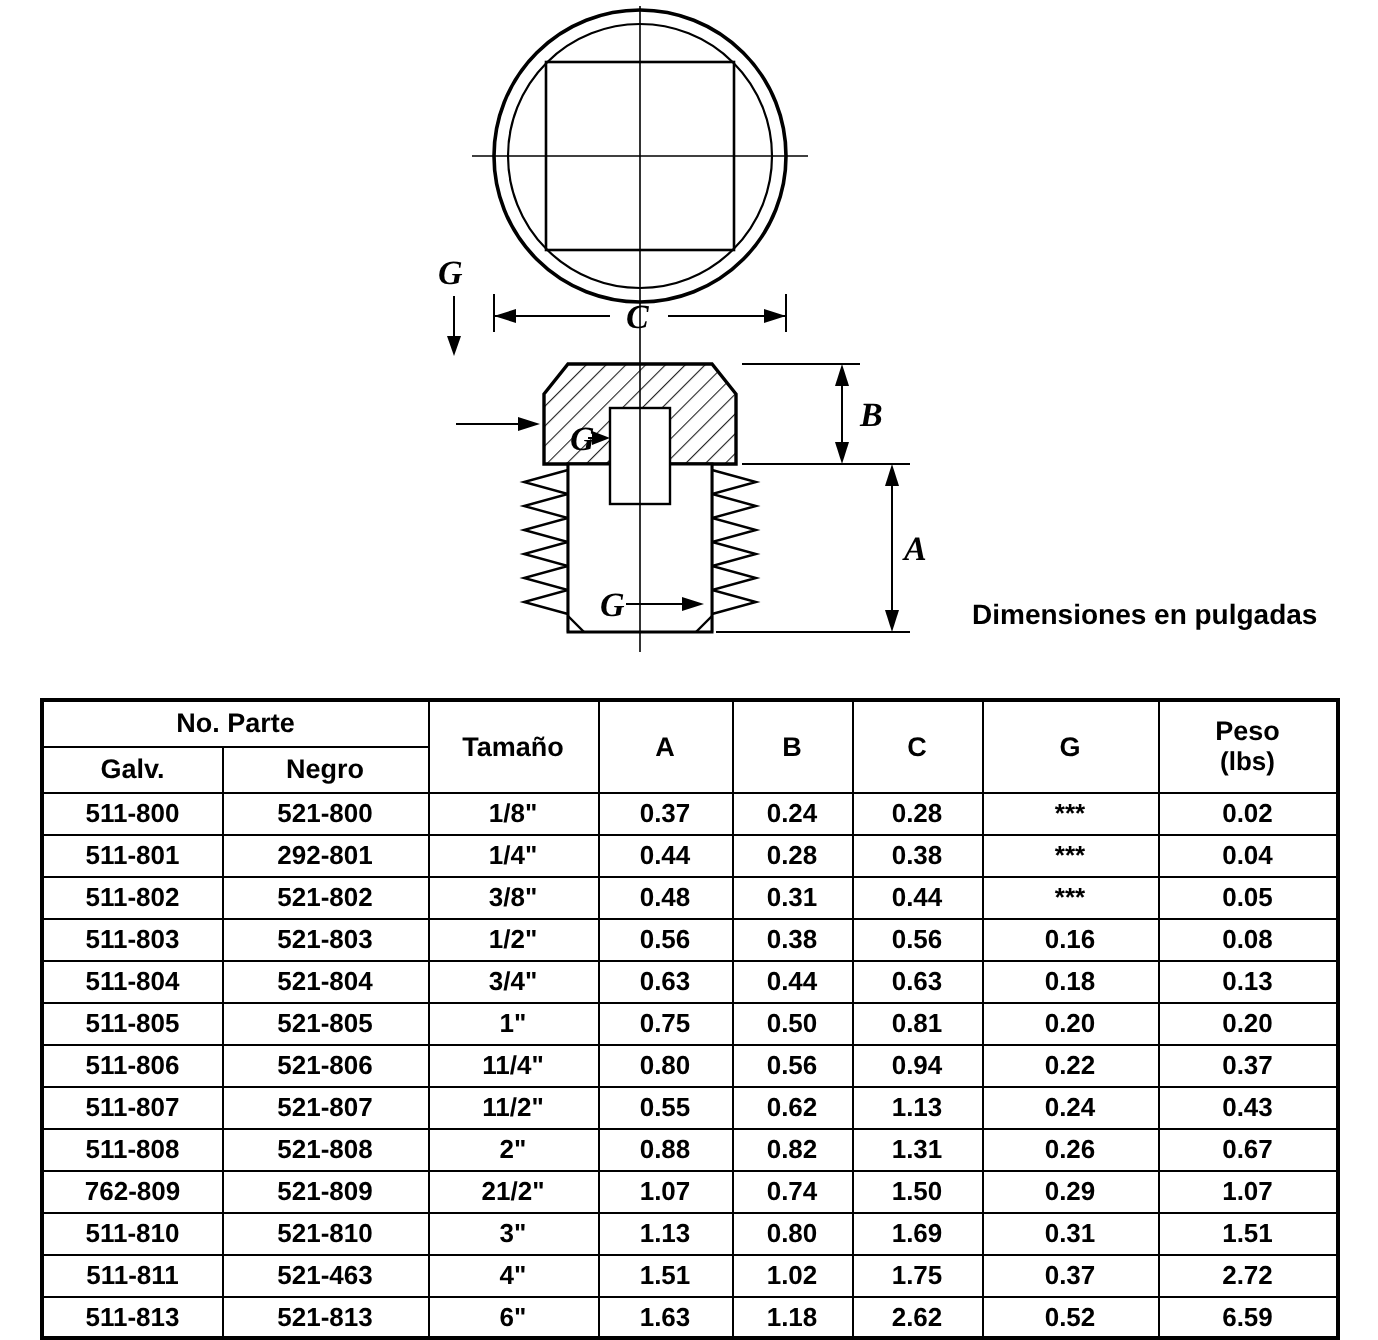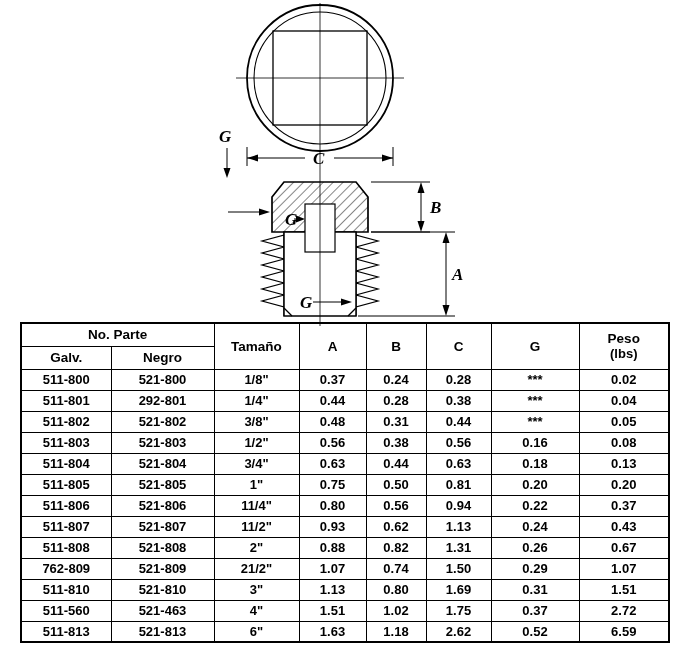--- a/index.html
+++ b/index.html
@@ -16,21 +16,21 @@
     font-family:"Liberation Serif", serif;
     font-style:italic; font-weight:bold; font-size:17px; fill:#000;
   }
 
   .caption {
     position:absolute; top:299px; left:486px;
     font-size:14px; font-weight:bold; white-space:nowrap;
   }
 
   table.spec-table {
-    position:absolute; top:322px; left:20px;
+    position:absolute; top:349px; left:20px;
     width:648px; border-collapse:collapse; table-layout:fixed;
     border:2px solid #000;
   }
   table.spec-table th, table.spec-table td {
     border:1px solid #000;
     text-align:center; vertical-align:middle;
     font-size:13px; font-weight:bold; color:#000;
     padding:1px 2px; height:21px;
     overflow:hidden; white-space:nowrap;
   }
@@ -109,20 +109,21 @@
         <polygon points="305,219 296,215.5 296,222.5" fill="#000" stroke="none"></polygon>
         <line x1="313" y1="302" x2="342" y2="302"></line>
         <polygon points="352,302 341,298.5 341,305.5" fill="#000" stroke="none"></polygon>
       </g>
       <text class="dim" x="219" y="142">G</text>
       <text class="dim" x="285" y="225">G</text>
       <text class="dim" x="300" y="308">G</text>
     </svg>
   </div>
 
+  <div class="caption">Dimensiones en pulgadas</div>
 
   <table class="spec-table">
     <colgroup>
       <col style="width:90px">
         <col style="width:103px">
         <col style="width:85px">
         <col style="width:67px">
       <col style="width:60px">
         <col style="width:65px">
         <col style="width:88px">
@@ -214,21 +215,21 @@
         <td>0.80</td>
         <td>0.56</td>
         <td>0.94</td>
         <td>0.22</td>
         <td>0.37</td>
       </tr>
       <tr>
         <td>511-807</td>
         <td>521-807</td>
         <td>11/2"</td>
-        <td>0.93</td>
+        <td>0.55</td>
         <td>0.62</td>
         <td>1.13</td>
         <td>0.24</td>
         <td>0.43</td>
       </tr>
       <tr>
         <td>511-808</td>
         <td>521-808</td>
         <td>2"</td>
         <td>0.88</td>
@@ -251,21 +252,21 @@
         <td>511-810</td>
         <td>521-810</td>
         <td>3"</td>
         <td>1.13</td>
         <td>0.80</td>
         <td>1.69</td>
         <td>0.31</td>
         <td>1.51</td>
       </tr>
       <tr>
-        <td>511-560</td>
+        <td>511-811</td>
         <td>521-463</td>
         <td>4"</td>
         <td>1.51</td>
         <td>1.02</td>
         <td>1.75</td>
         <td>0.37</td>
         <td>2.72</td>
       </tr>
       <tr>
         <td>511-813</td>

